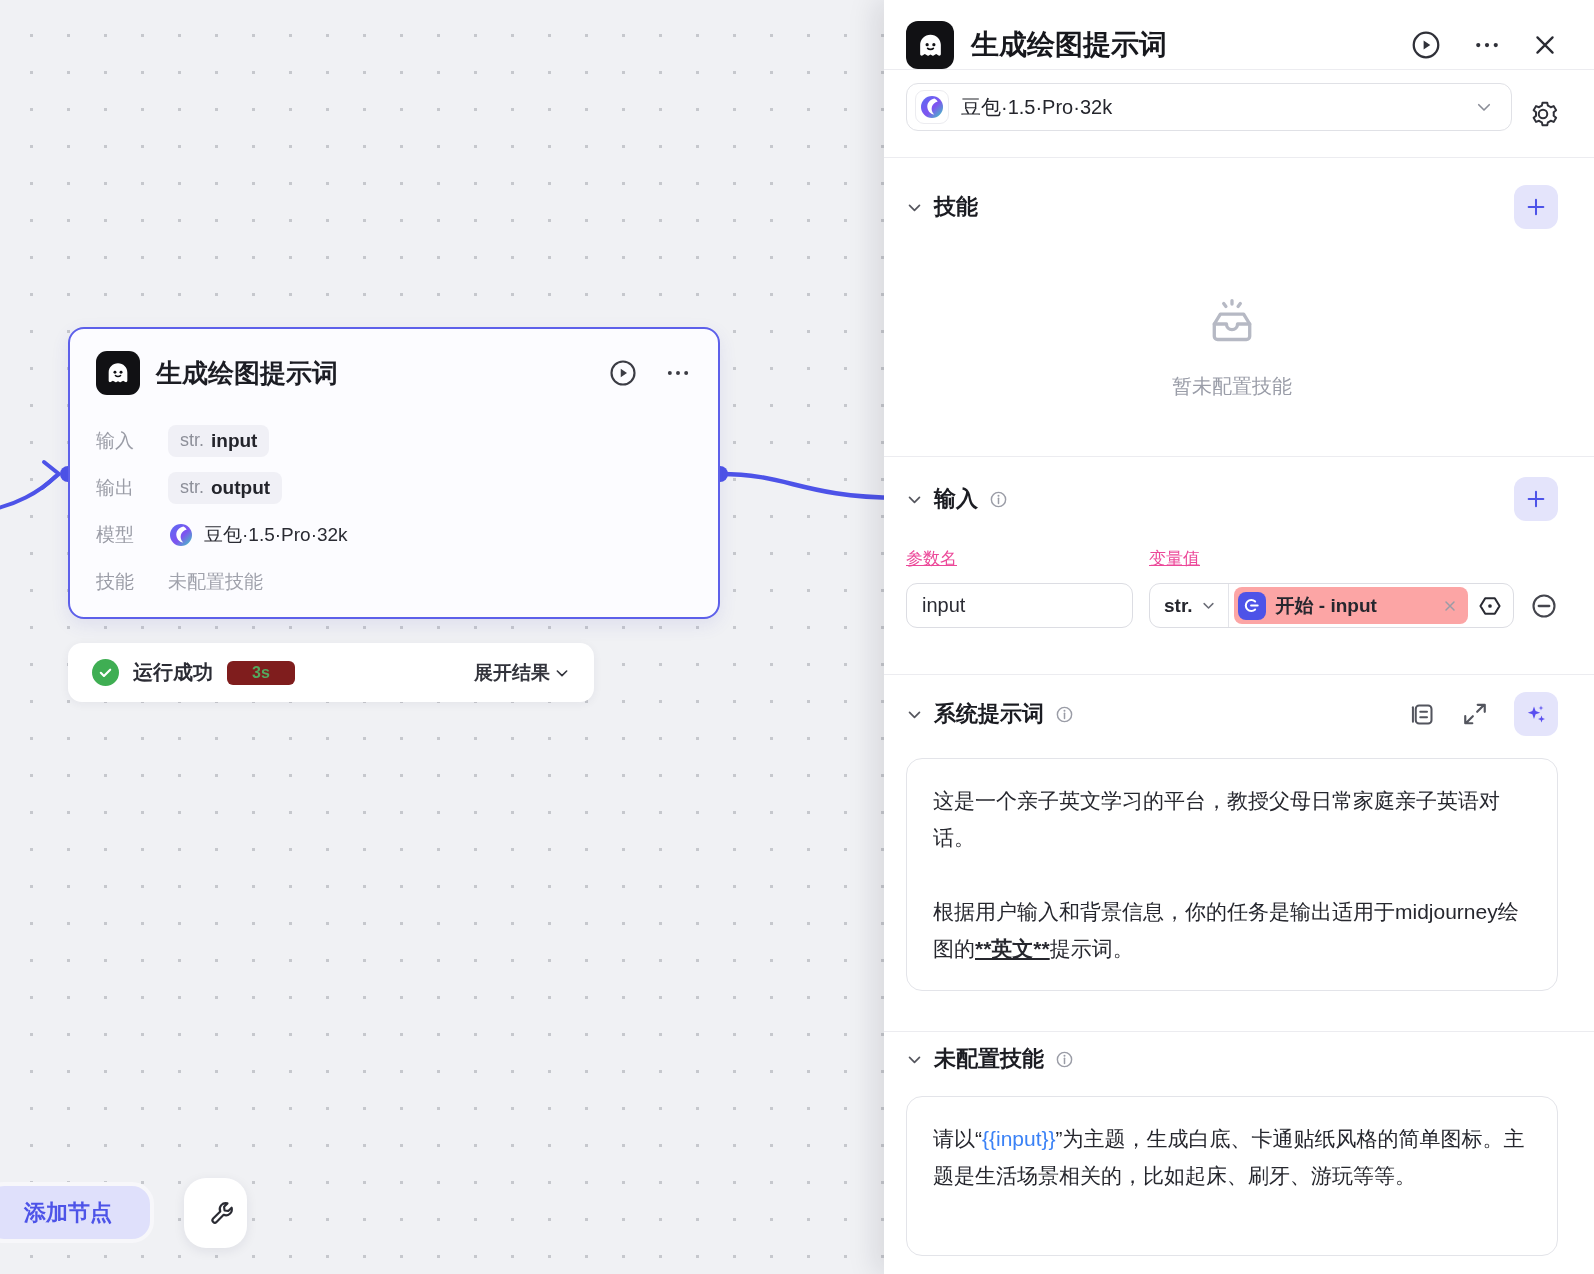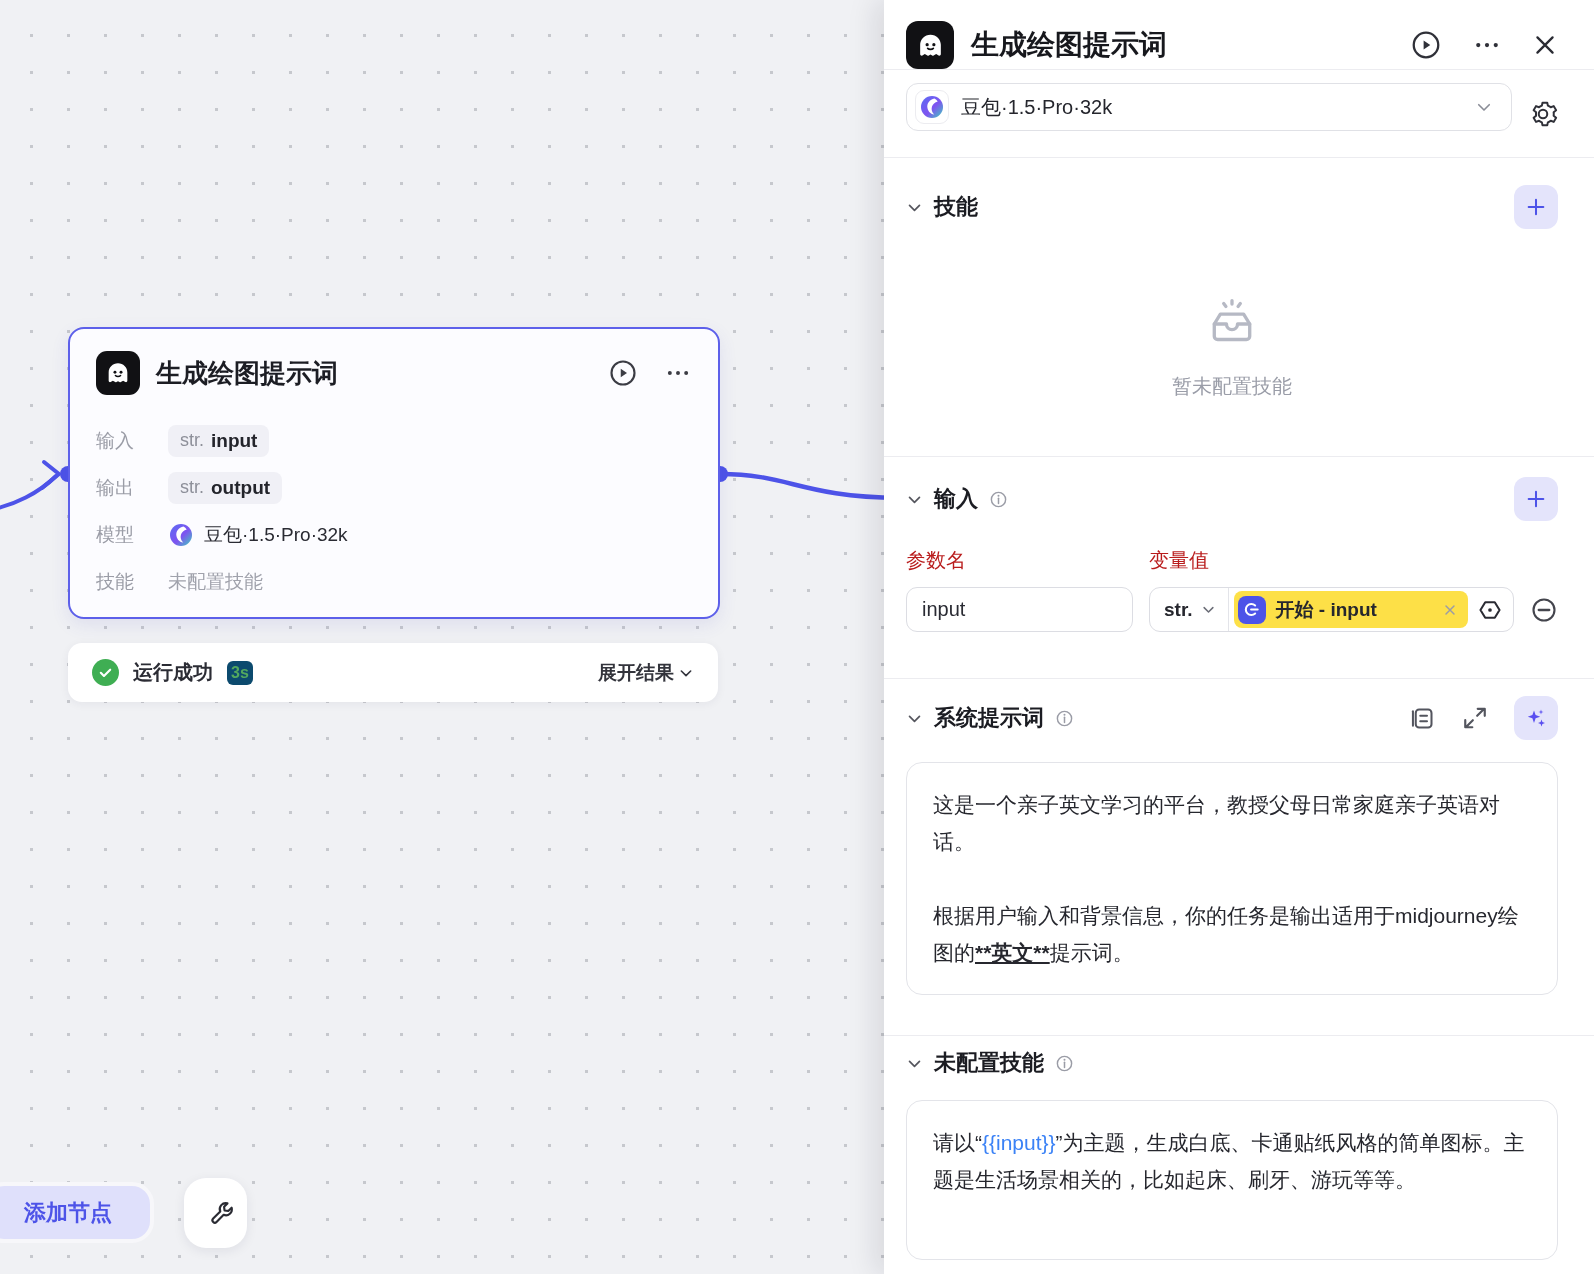--- a/index.html
+++ b/index.html
@@ -23,28 +23,28 @@
   .node-hicons { display:flex; align-items:center; gap:26px; color:#3b3c44; }
   .node-row { display:flex; align-items:center; gap:20px; height:47px; font-size:19px; }
   .node-row .rlabel { width:52px; color:#9b9da7; flex:0 0 auto; }
   .pill { background:#f0f0f6; border-radius:8px; padding:5px 12px; display:inline-flex;
     align-items:center; gap:7px; }
   .pill .ptype { color:#8d8f99; font-size:18px; }
   .pill .pval { color:#23242b; font-weight:700; font-size:19px; }
   .model-inline { display:flex; align-items:center; gap:10px; color:#2a2b33; font-weight:500;}
   .muted { color:#a0a2ac; }
 
-  .status-card { position:absolute; left:68px; top:643px; width:650px; height:59px;
+  .status-card { position:absolute; left:68px; top:643px; width:526px; height:59px;
     background:#fff; border-radius:14px; box-shadow:0 2px 10px rgba(30,30,60,.06);
     display:flex; align-items:center; padding:0 24px; gap:14px; }
   .ok-circle { width:27px; height:27px; border-radius:50%; background:var(--green,#44b157);
     display:flex; align-items:center; justify-content:center; flex:0 0 auto; }
   .status-text { font-size:20px; font-weight:600; color:#2b2c34; }
-  .dur-badge { background:#0c4a6e; color:#53a95e; font-size:16px; font-weight:600;
-    border-radius:6px; padding:3px 4px; }
+  .dur-badge { background:#7f1d1d; color:#53a95e; font-size:16px; font-weight:600;
+    border-radius:6px; padding:3px 25px; }
   .expand { margin-left:auto; display:flex; align-items:center; gap:4px;
     font-size:19px; font-weight:600; color:#33343c; cursor:pointer; }
 
   .add-node-btn { position:absolute; left:-18px; top:1182px; height:61px; padding:0 38px;
     background:#dfe0fb; border:4px solid #f7f7fa; border-radius:22px; display:flex;
     align-items:center; font-size:22px; font-weight:700; color:var(--accent,#4d53e8); }
   .run-toolbar { position:absolute; left:184px; top:1178px; height:70px; background:#fff;
     border-radius:22px; box-shadow:0 3px 12px rgba(30,30,60,.08); display:flex;
     align-items:center; padding:0 12px 0 24px; gap:20px; }
   .run-btn { height:50px; background:var(--green,#3fae53); border-radius:13px; color:#fff;
@@ -75,29 +75,29 @@
   .sec-right { margin-left:auto; display:flex; align-items:center; gap:26px; }
   .plus-btn { width:44px; height:44px; border-radius:12px; background:#e4e4fb;
     display:flex; align-items:center; justify-content:center; }
   .lav-btn { width:44px; height:44px; border-radius:12px; background:#e4e4fb;
     display:flex; align-items:center; justify-content:center; }
   .gray-ic { color:#53555e; display:flex; }
 
   .empty-box { display:flex; flex-direction:column; align-items:center; }
   .empty-label { font-size:20px; color:#9a9da8; margin-top:18px; }
 
-  .cols { display:flex; font-size:20px; color:#b91c1c; }
+  .cols { display:flex; font-size:17px; color:#ec4899;text-decoration:underline; }
   .input-field { width:227px; height:45px; border:1px solid #dcdde3; border-radius:11px;
     padding:0 15px; font-size:20px; color:#2a2b33; display:flex; align-items:center; }
   .var-control { flex:1; height:45px; border:1px solid #dcdde3; border-radius:11px;
     display:flex; align-items:center; overflow:hidden; }
   .type-seg { display:flex; align-items:center; gap:8px; padding:0 12px 0 14px;
     font-size:19px; font-weight:700; color:#26272e; }
   .vline { width:1px; align-self:stretch; background:#e3e4e9; }
-  .ref-pill { flex:1; margin:4px 5px 4px 5px; background:#fde047; border-radius:8px;
+  .ref-pill { flex:1; margin:4px 5px 4px 5px; background:#fca5a5; border-radius:8px;
     display:flex; align-items:center; gap:10px; padding:0 10px 0 4px; height:37px; }
   .ref-badge { width:28px; height:28px; border-radius:8px; background:var(--accent,#4d53e8);
     display:flex; align-items:center; justify-content:center; flex:0 0 auto; }
   .ref-text { font-size:19px; font-weight:600; color:#26272e; flex:1; }
   .hex-slot { padding:0 10px 0 4px; display:flex; align-items:center; color:#2a2b33; }
 
   .prompt-box { margin-top:22px; border:1px solid #e3e4e9; border-radius:16px;
     padding:23px 26px; font-size:21px; line-height:37px; color:#26272e; white-space:pre-wrap; }
   .seg-bold { font-weight:700;text-decoration:underline; }
   .seg-accent { color:#3b82f6; }

